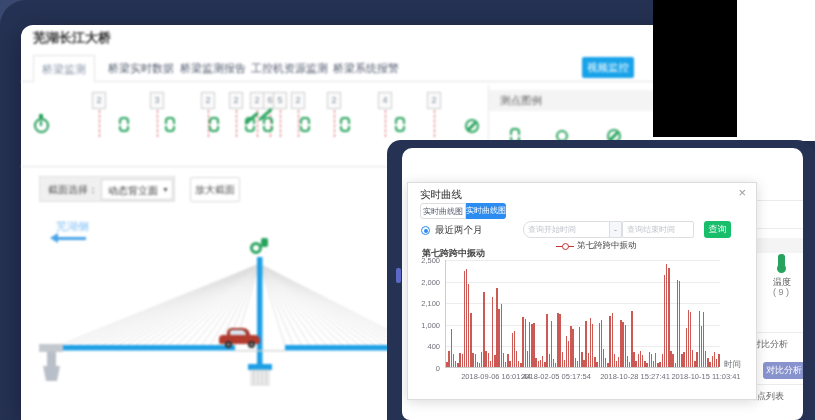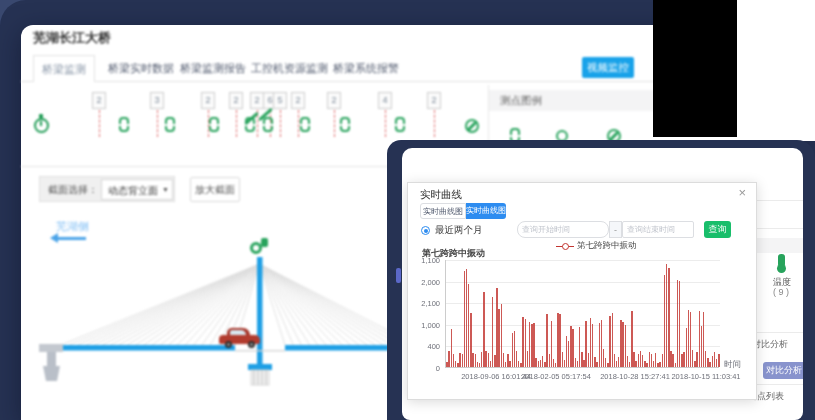--- a/index.html
+++ b/index.html
@@ -101,21 +101,21 @@
   .dlg-close { position:absolute; right:10px; top:2px; font-size:13px; color:#999; }
   .dlg-tab { position:absolute; top:20px; height:16px; font-size:8px; line-height:15px; text-align:center; }
   .dlg-tab1 { left:12px; width:46px; border:1px solid #dcdee2; border-radius:3px 0 0 3px; color:#515a6e; background:#fff; }
   .dlg-tab2 { left:58px; width:40px; background:#2d8cf0; color:#fff; border-radius:0 3px 3px 0; }
   .radio { position:absolute; left:13px; top:43px; width:9px; height:9px; border:1px solid #2d8cf0; border-radius:50%; }
   .radio::after { content:""; position:absolute; left:1.5px; top:1.5px; width:4px; height:4px; background:#2d8cf0; border-radius:50%; }
   .radio-label { position:absolute; left:27px; top:41px; font-size:9.5px; color:#333; }
   .dlg-input { position:absolute; top:38px; height:17px; border:1px solid #dcdee2; border-radius:2px; font-size:8px;
                color:#666; padding:0 4px; background:#fff; }
   .dlg-input::placeholder { color:#c0c4cc; }
-  #inp-start { left:109px; width:92px;border-radius:8px; }
+  #inp-start { left:115px; width:92px;border-radius:8px; }
   #inp-end   { left:214px; width:72px; }
   .dlg-sep { position:absolute; left:201px; top:38px; width:13px; height:17px; background:#f5f7fa; border:1px solid #dcdee2;
              font-size:9px; color:#999; text-align:center; line-height:16px; }
   .btn-query { position:absolute; left:296px; top:38px; width:27px; height:17px; background:#19be6b; border-radius:3px;
                color:#fff; font-size:9px; text-align:center; line-height:17px; }
   .legend { position:absolute; left:148px; top:57px; font-size:8.5px; color:#444; }
   .legend-marker { display:inline-block; position:relative; width:18px; height:6px; vertical-align:middle; margin-right:3px; }
   .legend-marker::before { content:""; position:absolute; left:0; top:3px; width:18px; height:1px; background:#c23531; }
   .legend-marker::after { content:""; position:absolute; left:6px; top:0; width:5px; height:5px; border:1px solid #c23531;
                           border-radius:50%; background:#fff; }
@@ -423,21 +423,21 @@
             <div class="bar" style="left: 267.78px; height: 14.7px;"></div>
             <div class="bar" style="left: 269.95px; height: 7.8px;"></div>
             <div class="bar" style="left: 272.13px; height: 13px;"></div>
           </div>
         <div id="ylabs">
             <div class="ylab" style="top: 181px; left: -8px;">0</div>
             <div class="ylab" style="top: 159.4px; left: -8px;">400</div>
             <div class="ylab" style="top: 137.8px; left: -8px;">1,000</div>
             <div class="ylab" style="top: 116.2px; left: -8px;">2,100</div>
             <div class="ylab" style="top: 94.6px; left: -8px;">2,000</div>
-            <div class="ylab" style="top: 73px; left: -8px;">1,100</div>
+            <div class="ylab" style="top: 73px; left: -8px;">2,500</div>
           </div>
         <div id="xlabs">
             <div class="xlab" style="left: 88px;">2018-09-06 16:01:44</div>
             <div class="xlab" style="left: 148px;">2018-02-05 05:17:54</div>
             <div class="xlab" style="left: 227px;">2018-10-28 15:27:41</div>
             <div class="xlab" style="left: 298px;">2018-10-15 11:03:41</div>
           </div>
         <div class="xaxis-name">时间</div>
       </div>
 

